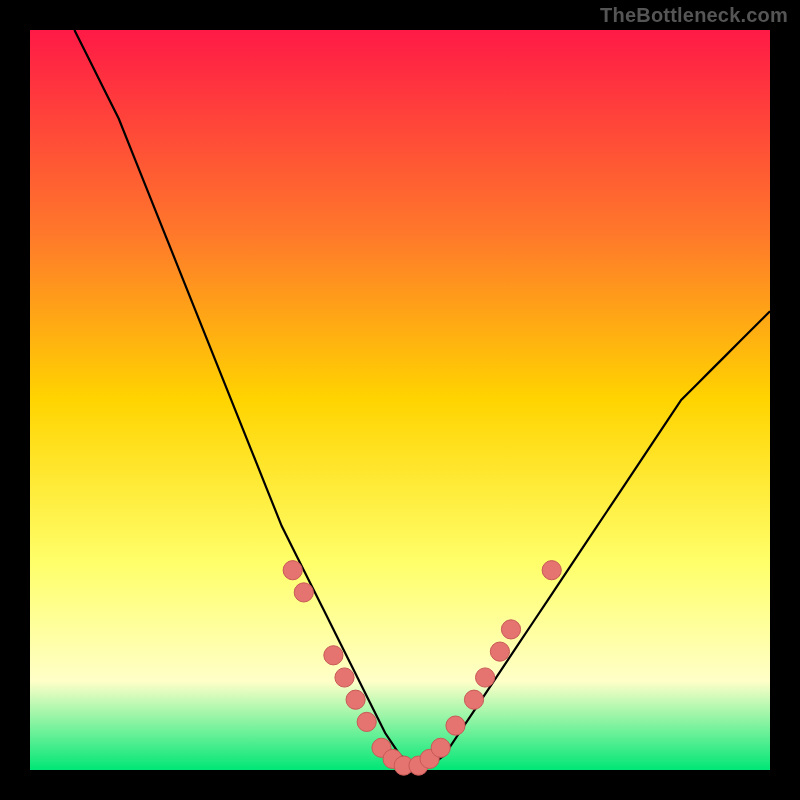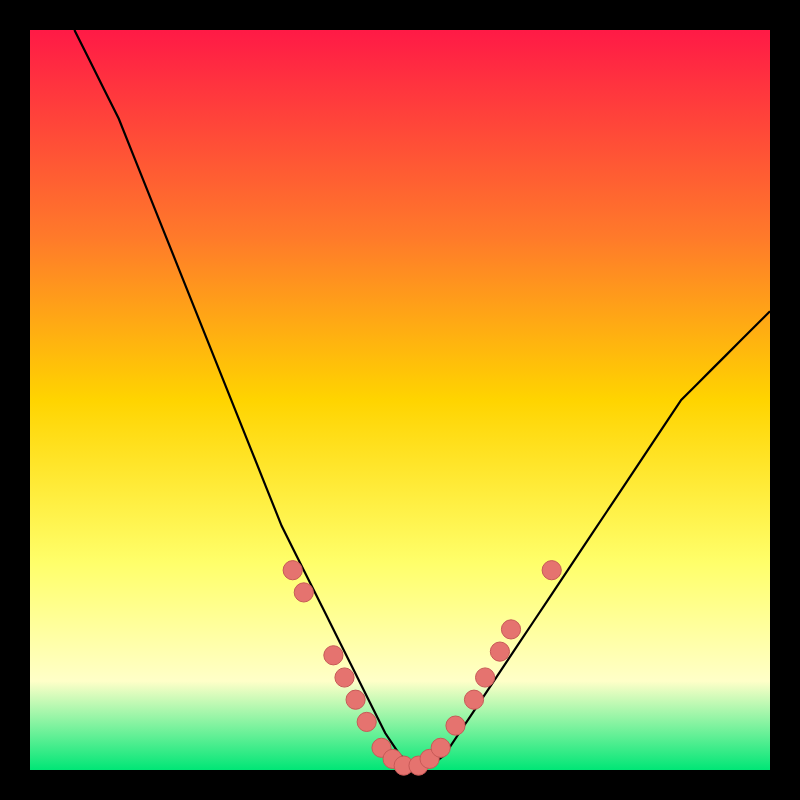--- a/index.html
+++ b/index.html
@@ -28,20 +28,21 @@
     z-index: 10;
   }
   svg {
     display: block;
   }
 </style>
 </head>
 <body>
 
 <div class="frame">
+  <div class="watermark">TheBottleneck.com</div>
 
   <svg id="chart-svg" width="800" height="800" viewBox="0 0 800 800">
     <defs>
       <linearGradient id="bg-grad" x1="0" y1="0" x2="0" y2="1">
         <stop id="g0" offset="0%" stop-color="#ff1a46"></stop>
         <stop id="g1" offset="28%" stop-color="#ff7a2a"></stop>
         <stop id="g2" offset="50%" stop-color="#ffd400"></stop>
         <stop id="g3" offset="72%" stop-color="#ffff6a"></stop>
         <stop id="g4" offset="88%" stop-color="#ffffc8"></stop>
         <stop id="g5" offset="100%" stop-color="#00e676"></stop>

